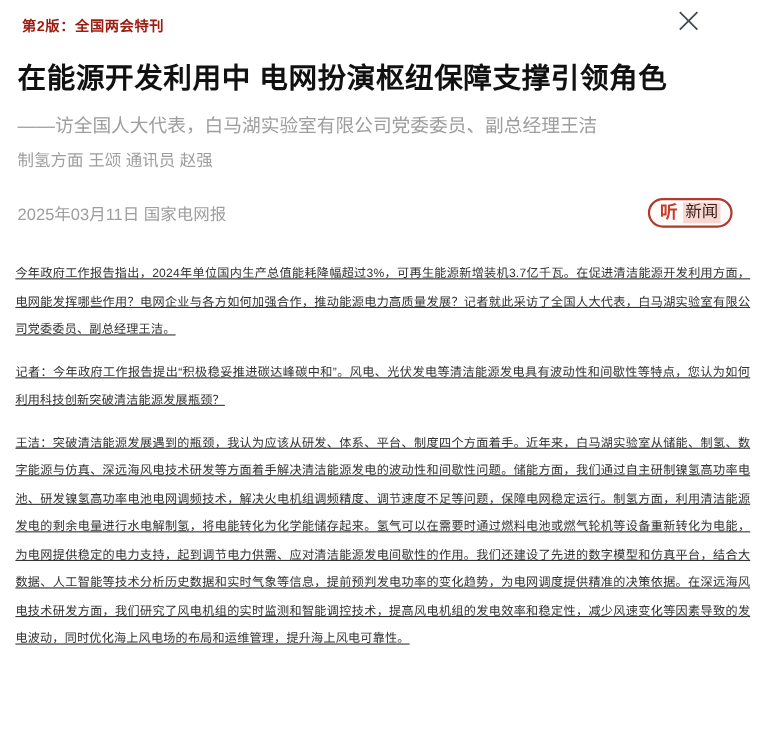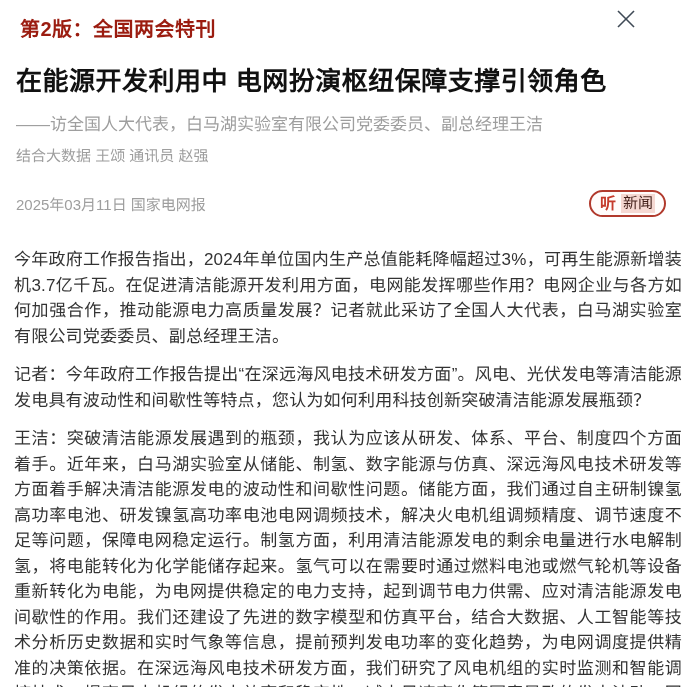--- a/index.html
+++ b/index.html
@@ -20,21 +20,21 @@
     height: 687px;
     background: #ffffff;
     font-family: "Liberation Sans", "DejaVu Sans", sans-serif;
     overflow: hidden;
     position: relative;
   }
   .page { padding: 0 14px; }
 
   .edition-tag {
     margin: 13px 0 0 6px;
-    font-size: 20px;
+    font-size: 13px;
     font-weight: 700;
     color: var(--accent-red);
     letter-spacing: 0.5px;
   }
 
   .close-btn {
     position: absolute;
     left: 612px;
     top: 5px;
     width: 28px;
@@ -103,25 +103,26 @@
     font-weight: 400;
     color: var(--button-news-text);
     background: var(--button-news-bg);
     padding: 0 2px;
     line-height: 1.25;
   }
 
   .article-body { margin-top: 30px; }
   .para {
     margin: 0 0 13px;
-    font-size: 17px;
+    font-size: 11px;
     line-height: 25.5px;
     color: var(--body-text);
     text-align: justify;
     letter-spacing: 0.2px;
+    text-decoration: underline;
   }
 </style>
 </head>
 <body>
 
 <div class="page">
 
   <div class="edition-tag">第2版：全国两会特刊</div>
 
   <button class="close-btn">
@@ -130,30 +131,30 @@
         <line x1="4" y1="4" x2="20" y2="20" stroke="#3f4a56" stroke-width="1.6"></line>
         <line x1="20" y1="4" x2="4" y2="20" stroke="#3f4a56" stroke-width="1.6"></line>
       </svg>
     </span>
   </button>
 
   <h1 class="headline">在能源开发利用中 电网扮演枢纽保障支撑引领角色</h1>
 
   <div class="subtitle">——访全国人大代表，白马湖实验室有限公司党委委员、副总经理王洁</div>
 
-  <div class="byline">结合大数据 王颂 通讯员 赵强</div>
+  <div class="byline">制氢方面 王颂 通讯员 赵强</div>
 
   <div class="meta-row">
     <div class="date-source">2025年03月11日 国家电网报</div>
 
     <button class="listen-btn">
       <span class="listen-label">听</span>
       <span class="news-label">新闻</span>
     </button>
   </div>
 
   <div class="article-body">
       <p class="para">今年政府工作报告指出，2024年单位国内生产总值能耗降幅超过3%，可再生能源新增装机3.7亿千瓦。在促进清洁能源开发利用方面，电网能发挥哪些作用？电网企业与各方如何加强合作，推动能源电力高质量发展？记者就此采访了全国人大代表，白马湖实验室有限公司党委委员、副总经理王洁。</p>
-      <p class="para">记者：今年政府工作报告提出“在深远海风电技术研发方面”。风电、光伏发电等清洁能源发电具有波动性和间歇性等特点，您认为如何利用科技创新突破清洁能源发展瓶颈？</p>
+      <p class="para">记者：今年政府工作报告提出“积极稳妥推进碳达峰碳中和”。风电、光伏发电等清洁能源发电具有波动性和间歇性等特点，您认为如何利用科技创新突破清洁能源发展瓶颈？</p>
       <p class="para">王洁：突破清洁能源发展遇到的瓶颈，我认为应该从研发、体系、平台、制度四个方面着手。近年来，白马湖实验室从储能、制氢、数字能源与仿真、深远海风电技术研发等方面着手解决清洁能源发电的波动性和间歇性问题。储能方面，我们通过自主研制镍氢高功率电池、研发镍氢高功率电池电网调频技术，解决火电机组调频精度、调节速度不足等问题，保障电网稳定运行。制氢方面，利用清洁能源发电的剩余电量进行水电解制氢，将电能转化为化学能储存起来。氢气可以在需要时通过燃料电池或燃气轮机等设备重新转化为电能，为电网提供稳定的电力支持，起到调节电力供需、应对清洁能源发电间歇性的作用。我们还建设了先进的数字模型和仿真平台，结合大数据、人工智能等技术分析历史数据和实时气象等信息，提前预判发电功率的变化趋势，为电网调度提供精准的决策依据。在深远海风电技术研发方面，我们研究了风电机组的实时监测和智能调控技术，提高风电机组的发电效率和稳定性，减少风速变化等因素导致的发电波动，同时优化海上风电场的布局和运维管理，提升海上风电可靠性。</p>
     </div>
 
 </div>
 
 </body></html>

